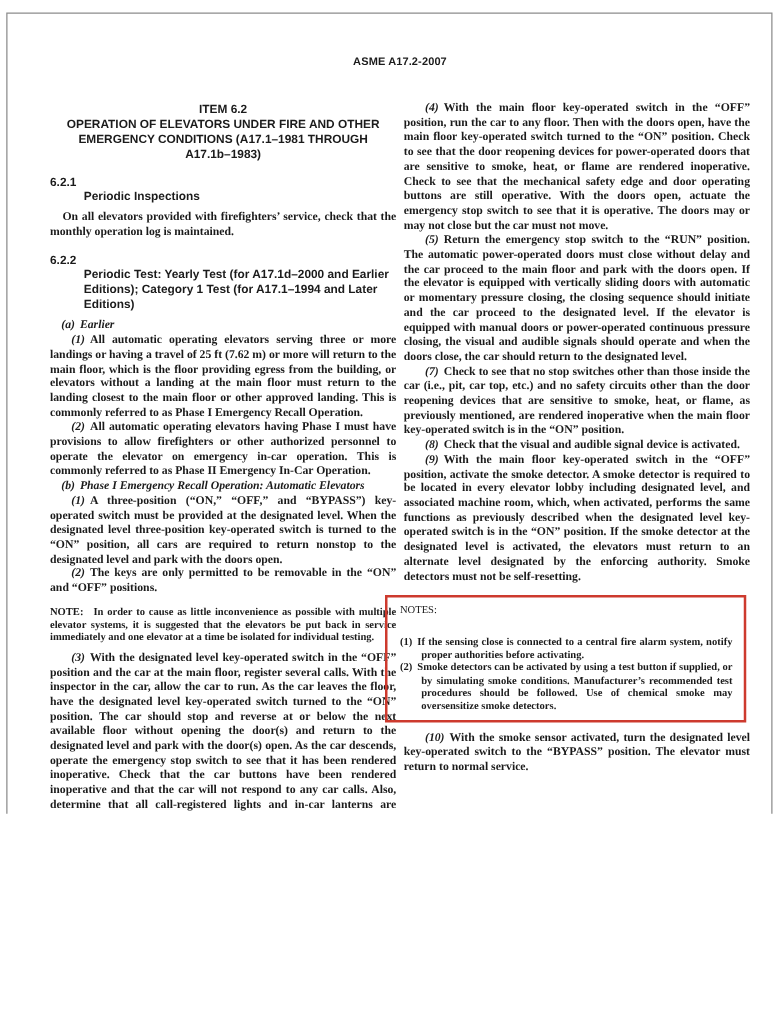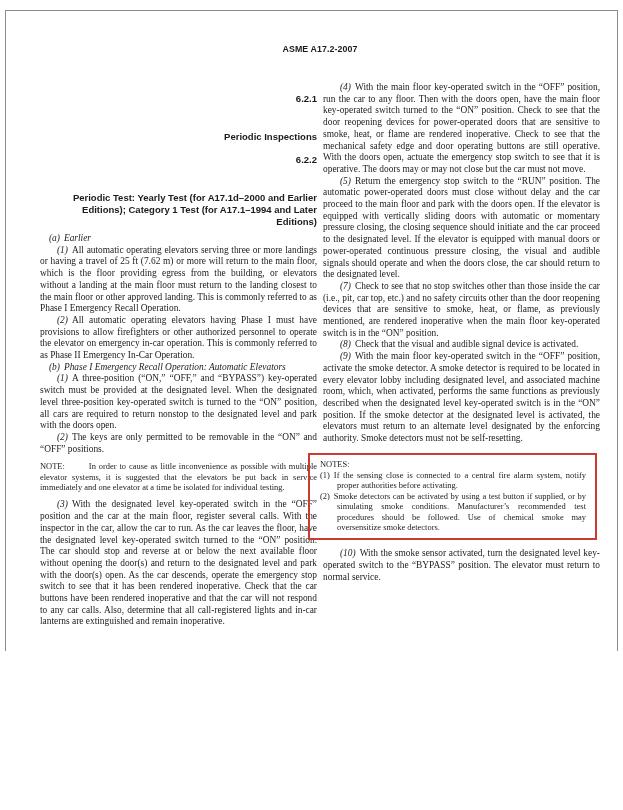--- a/index.html
+++ b/index.html
@@ -60,46 +60,45 @@
     line-height: 12px;
     text-align: center;
     margin: 0 4px 11px 4px;
   }
   .sec-head {
     display: flex;
     font-family: "Liberation Sans", sans-serif;
     font-weight: bold;
     font-size: 9.5px;
     line-height: 12px;
-    text-align: right;
+    text-align: left;
     margin: 11px 0 5px 0;
-    flex-direction: column;
   }
   .sec-head .sec-num { flex: 0 0 27px; }
   .sec-head .sec-title { flex: 1; margin-top: 11px; }
-  p { margin: 0; }
+  p { margin: 0; font-weight: bold; }
   .p-first { text-indent: 10px; }
   .para { text-indent: 17px; }
   .lbl { text-indent: 9px; font-style: italic; }
   .pnum { font-style: italic; padding-right: 4px; }
   .note {
     font-size: 8.45px;
     line-height: 10.35px;
     text-indent: 0;
     margin: 6px 0 7px 0;
   }
-  .note .pnum { font-style: normal; padding-right: 24px; }
+  .note .pnum { font-style: normal; padding-right: 8px; }
   .notes-box {
     border: 2px solid #cd3a2e;
     margin: 8px 3px 8px -15px;
     padding: 4px 9px 6px 10px;
     font-size: 8.45px;
     line-height: 10.35px;
   }
-  .notes-head { margin-bottom: 1px; }
+  .notes-head { margin-bottom: 15px; }
   .note-item {
     padding-left: 17px;
     text-indent: -17px;
     text-align: justify;
   }
   .nnum { padding-right: 4px; }
   .page-number {
     position: absolute;
     top: 742px;
     left: 40px;
@@ -112,25 +111,30 @@
 <body>
 
 <div class="sheet">
   <div class="frame"></div>
 
   <div class="doc-header">ASME A17.2-2007</div>
 
   <div class="content">
 
     <div class="col">
+      <div class="title-block">
+        <div>ITEM 6.2</div>
+        <div>OPERATION OF ELEVATORS UNDER FIRE AND OTHER EMERGENCY CONDITIONS (A17.1–1981 THROUGH A17.1b–1983)</div>
+      </div>
 
       <div class="sec-head">
         <span class="sec-num">6.2.1</span>
         <span class="sec-title">Periodic Inspections</span>
       </div>
+      <p class="p-first">On all elevators provided with firefighters’ service, check that the monthly operation log is maintained.</p>
 
       <div class="sec-head">
         <span class="sec-num">6.2.2</span>
         <span class="sec-title">Periodic Test: Yearly Test (for A17.1d–2000 and Earlier Editions); Category 1 Test (for A17.1–1994 and Later Editions)</span>
       </div>
 
       <div>
 
       <p class="lbl"><span class="pnum">(a)</span><span>Earlier</span></p>
           <p class="para"><span class="pnum">(1)</span><span>All automatic operating elevators serving three or more landings or having a travel of 25 ft (7.62 m) or more will return to the main floor, which is the floor providing egress from the building, or elevators without a landing at the main floor must return to the landing closest to the main floor or other approved landing. This is commonly referred to as Phase I Emergency Recall Operation.</span></p>

